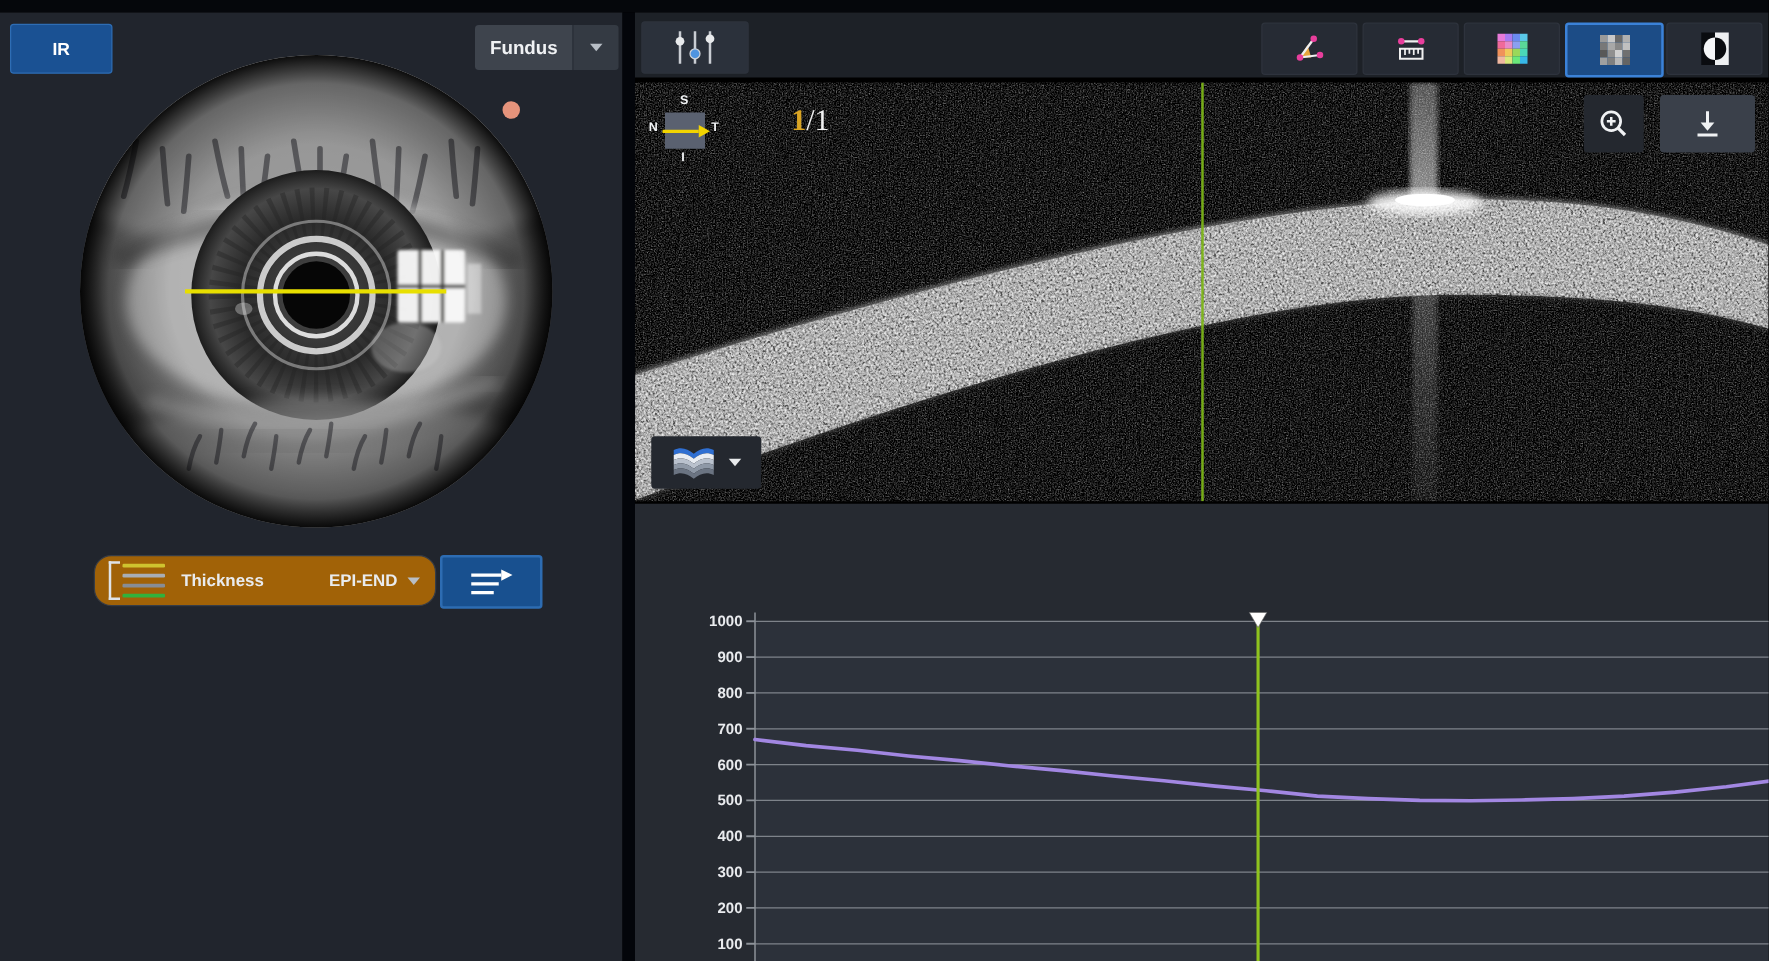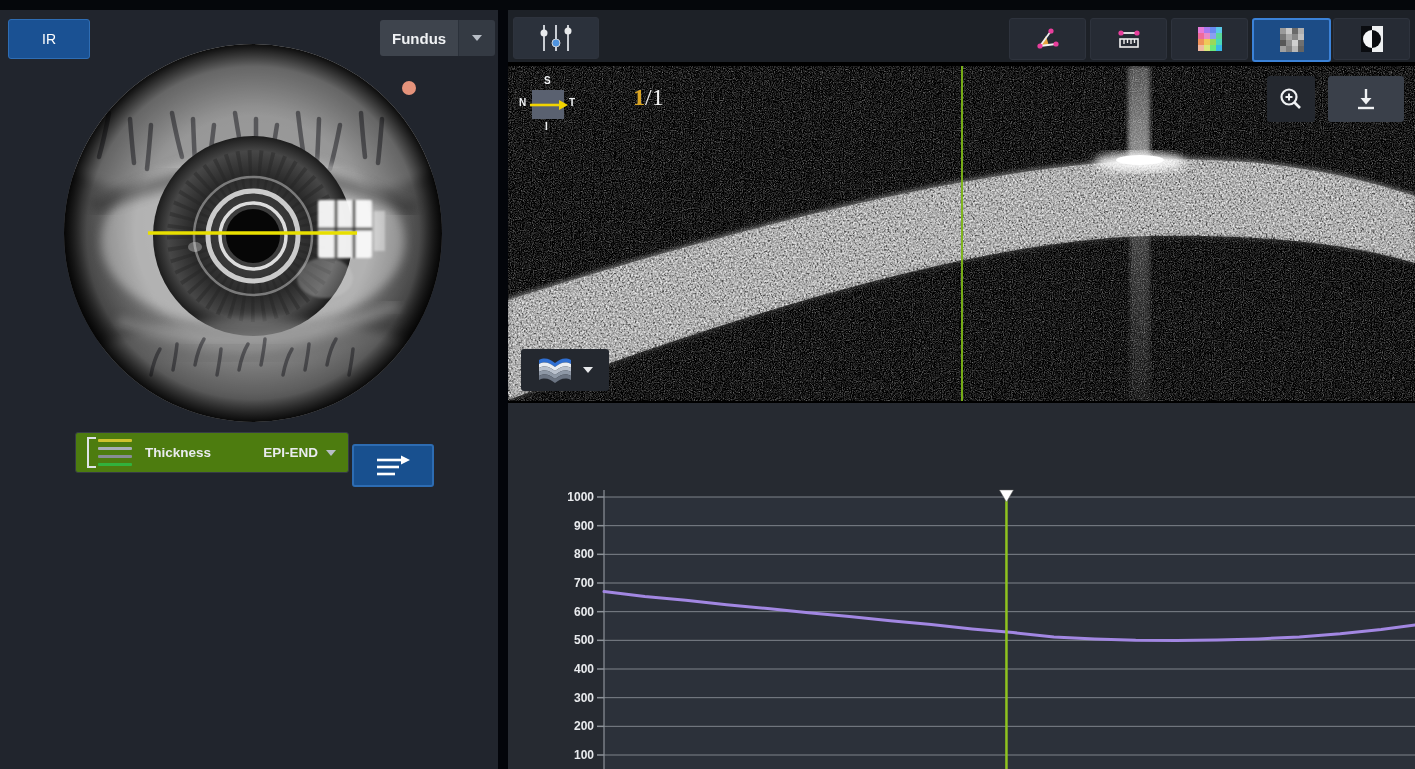--- a/index.html
+++ b/index.html
@@ -5,32 +5,32 @@
   html,body{margin:0;padding:0;background:#000;}
   #app{position:relative;width:1415px;height:769px;background:#000;overflow:hidden;
        font-family:"Liberation Sans","DejaVu Sans",sans-serif;-webkit-font-smoothing:antialiased;}
   .abs{position:absolute;}
   
   #top-bar{left:0;top:0;width:1415px;height:10px;background:#05070b;}
   #left-panel{left:0;top:10px;width:498px;height:759px;background:#21252d;}
   #panel-divider{left:498px;top:10px;width:10px;height:759px;background:#03050a;}
   
   #ir-btn{left:8px;top:19px;width:80px;height:38px;background:#1a5193;border:1px solid #2e6db4;
-          border-radius:3px;color:#fff;font-weight:normal;font-size:14px;display:flex;align-items:center;justify-content:center;cursor:pointer;}
+          border-radius:3px;color:#fff;font-weight:bold;font-size:14px;display:flex;align-items:center;justify-content:center;cursor:pointer;}
   
   #fundus{left:380px;top:20px;height:36px;display:flex;border-radius:3px;overflow:hidden;cursor:pointer;}
   #fundus .lbl{background:#3e444d;color:#f0f2f4;font-weight:bold;font-size:15px;display:flex;align-items:center;padding:16px 12px;}
   #fundus .caret-box{background:#343a43;width:36px;display:flex;align-items:center;justify-content:center;border-left:1px solid #2b313a;}
   .caret{width:0;height:0;border-left:5px solid transparent;border-right:5px solid transparent;border-top:6px solid #b8bec6;}
   
   #eye-wrap{left:63px;top:43px;width:380px;height:380px;}
   #align-dot{left:402px;top:81px;width:14px;height:14px;border-radius:50%;background:#e5937b;}
   
-  #thickness-bar{left:75px;top:432px;width:272px;height:39px;background:#4d7c0f;border:1px solid #363c46;
-                 border-radius:3px;display:flex;align-items:center;cursor:pointer;}
+  #thickness-bar{left:75px;top:444px;width:272px;height:39px;background:#a16207;border:1px solid #363c46;
+                 border-radius:14px;display:flex;align-items:center;cursor:pointer;}
   #layer-bracket{width:7px;height:27px;border-left:2px solid #dfe3e8;border-top:2px solid #dfe3e8;border-bottom:2px solid #dfe3e8;margin-left:11px;}
   #layer-lines{width:34px;height:27px;display:flex;flex-direction:column;justify-content:space-between;padding:1px 0;margin-left:2px;}
   #layer-lines div{height:3px;border-radius:1px;}
   .ll-y{background:#cfc32f;} .ll-g1{background:#a8aeb6;} .ll-g2{background:#878d95;} .ll-gr{background:#31b23c;}
   #thickness-label{color:#e9ebee;font-weight:bold;font-size:13.5px;margin-left:13px;}
   #boundary-label{color:#e9ebee;font-weight:bold;font-size:13.5px;margin-left:auto;}
   #thickness-bar .caret{margin:0 12px 0 8px;}
   #export-btn{left:352px;top:444px;width:78px;height:39px;background:#18508f;border:2px solid #2d6cb2;border-radius:3px;
               display:flex;align-items:center;justify-content:center;cursor:pointer;}
   

